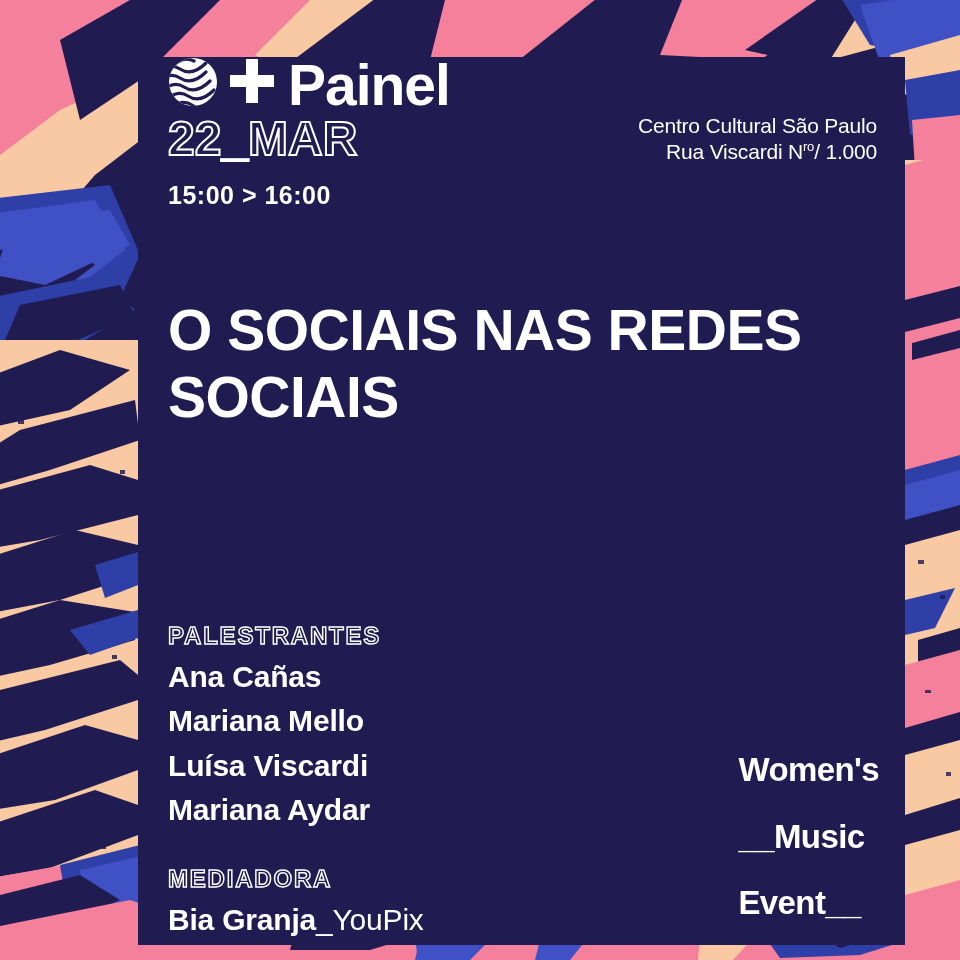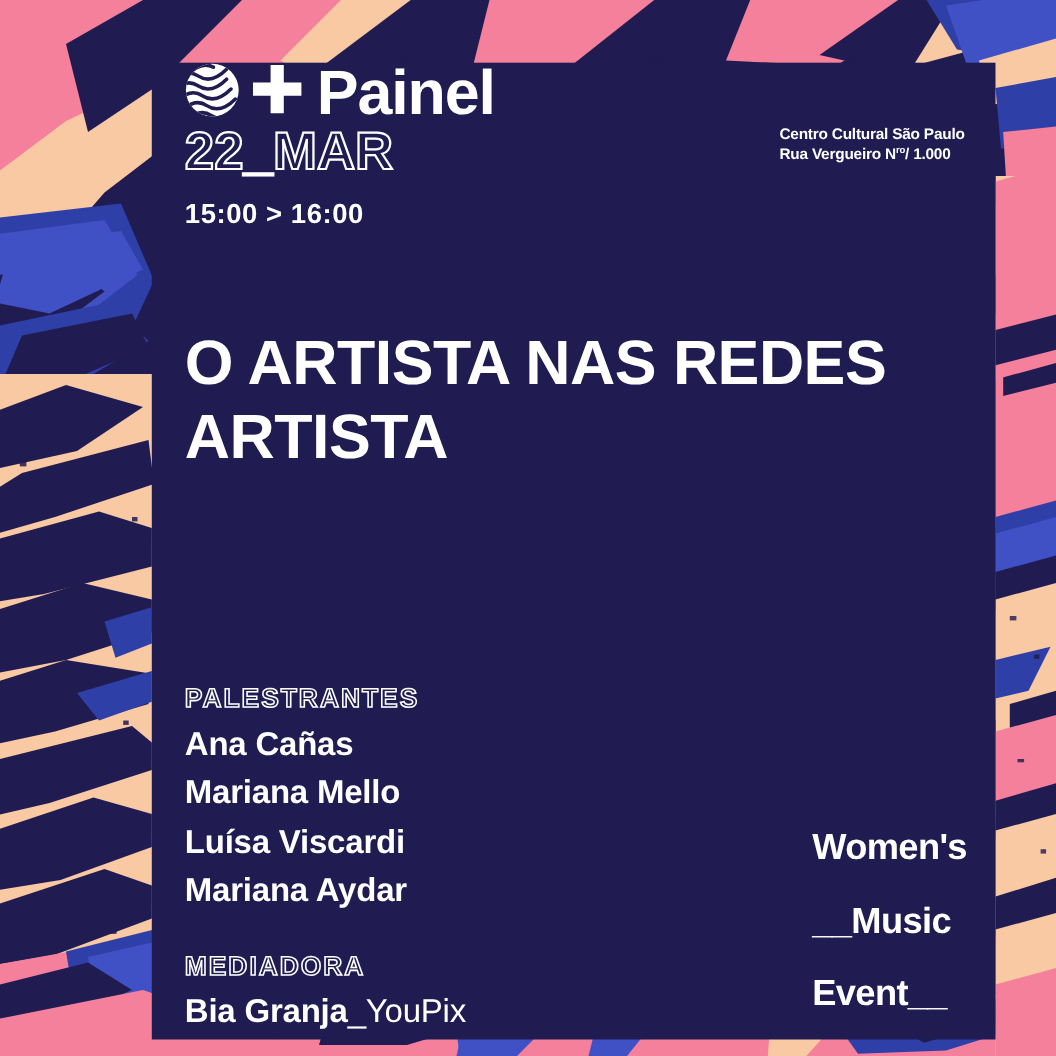--- a/index.html
+++ b/index.html
@@ -65,24 +65,24 @@
     font-weight:bold;
     color:#FFFFFF;
     letter-spacing:0.5px;
     line-height:1;
     white-space:nowrap;
   }
 
   
   .venue {
     position:absolute; right:28px; top:56px;
-    text-align:left;
-    color:#FFFFFF;
-    font-size:14px;
-    font-weight:bold;
+    text-align:right;
+    color:#FFFFFF;
+    font-size:21px;
+    font-weight:normal;
     line-height:1.26;
     letter-spacing:-0.2px;
     white-space:nowrap;
   }
   .venue sup { font-size:0.62em; vertical-align:super; }
   .rule {
     display:inline-block;
     width:105px; height:3px;
     background:#FFFFFF;
     vertical-align:middle;
@@ -288,24 +288,24 @@
       </svg>
 
       <span class="brand-word">Painel</span>
     </div>
 
     <div class="date-line">22_MAR</div>
     <div class="time-line">15:00 &gt; 16:00</div>
 
     <div class="venue">
       <div>Centro Cultural São Paulo</div>
-      <div><span>Rua Vergueiro  N</span><sup>ro</sup><span>/ 1.000</span></div>
-    </div>
-
-    <h1 class="title">O ARTISTA NAS REDES ARTISTA</h1>
+      <div><span>Rua Viscardi  N</span><sup>ro</sup><span>/ 1.000</span></div>
+    </div>
+
+    <h1 class="title">O SOCIAIS NAS REDES SOCIAIS</h1>
 
     <div class="credit-block" id="speakers-block">
       <div class="credit-label">PALESTRANTES</div>
       <div class="credit-name">Ana Cañas</div>
       <div class="credit-name">Mariana Mello</div>
       <div class="credit-name">Luísa Viscardi</div>
       <div class="credit-name">Mariana Aydar</div>
     </div>
 
     <div class="credit-block" id="mediator-block">

